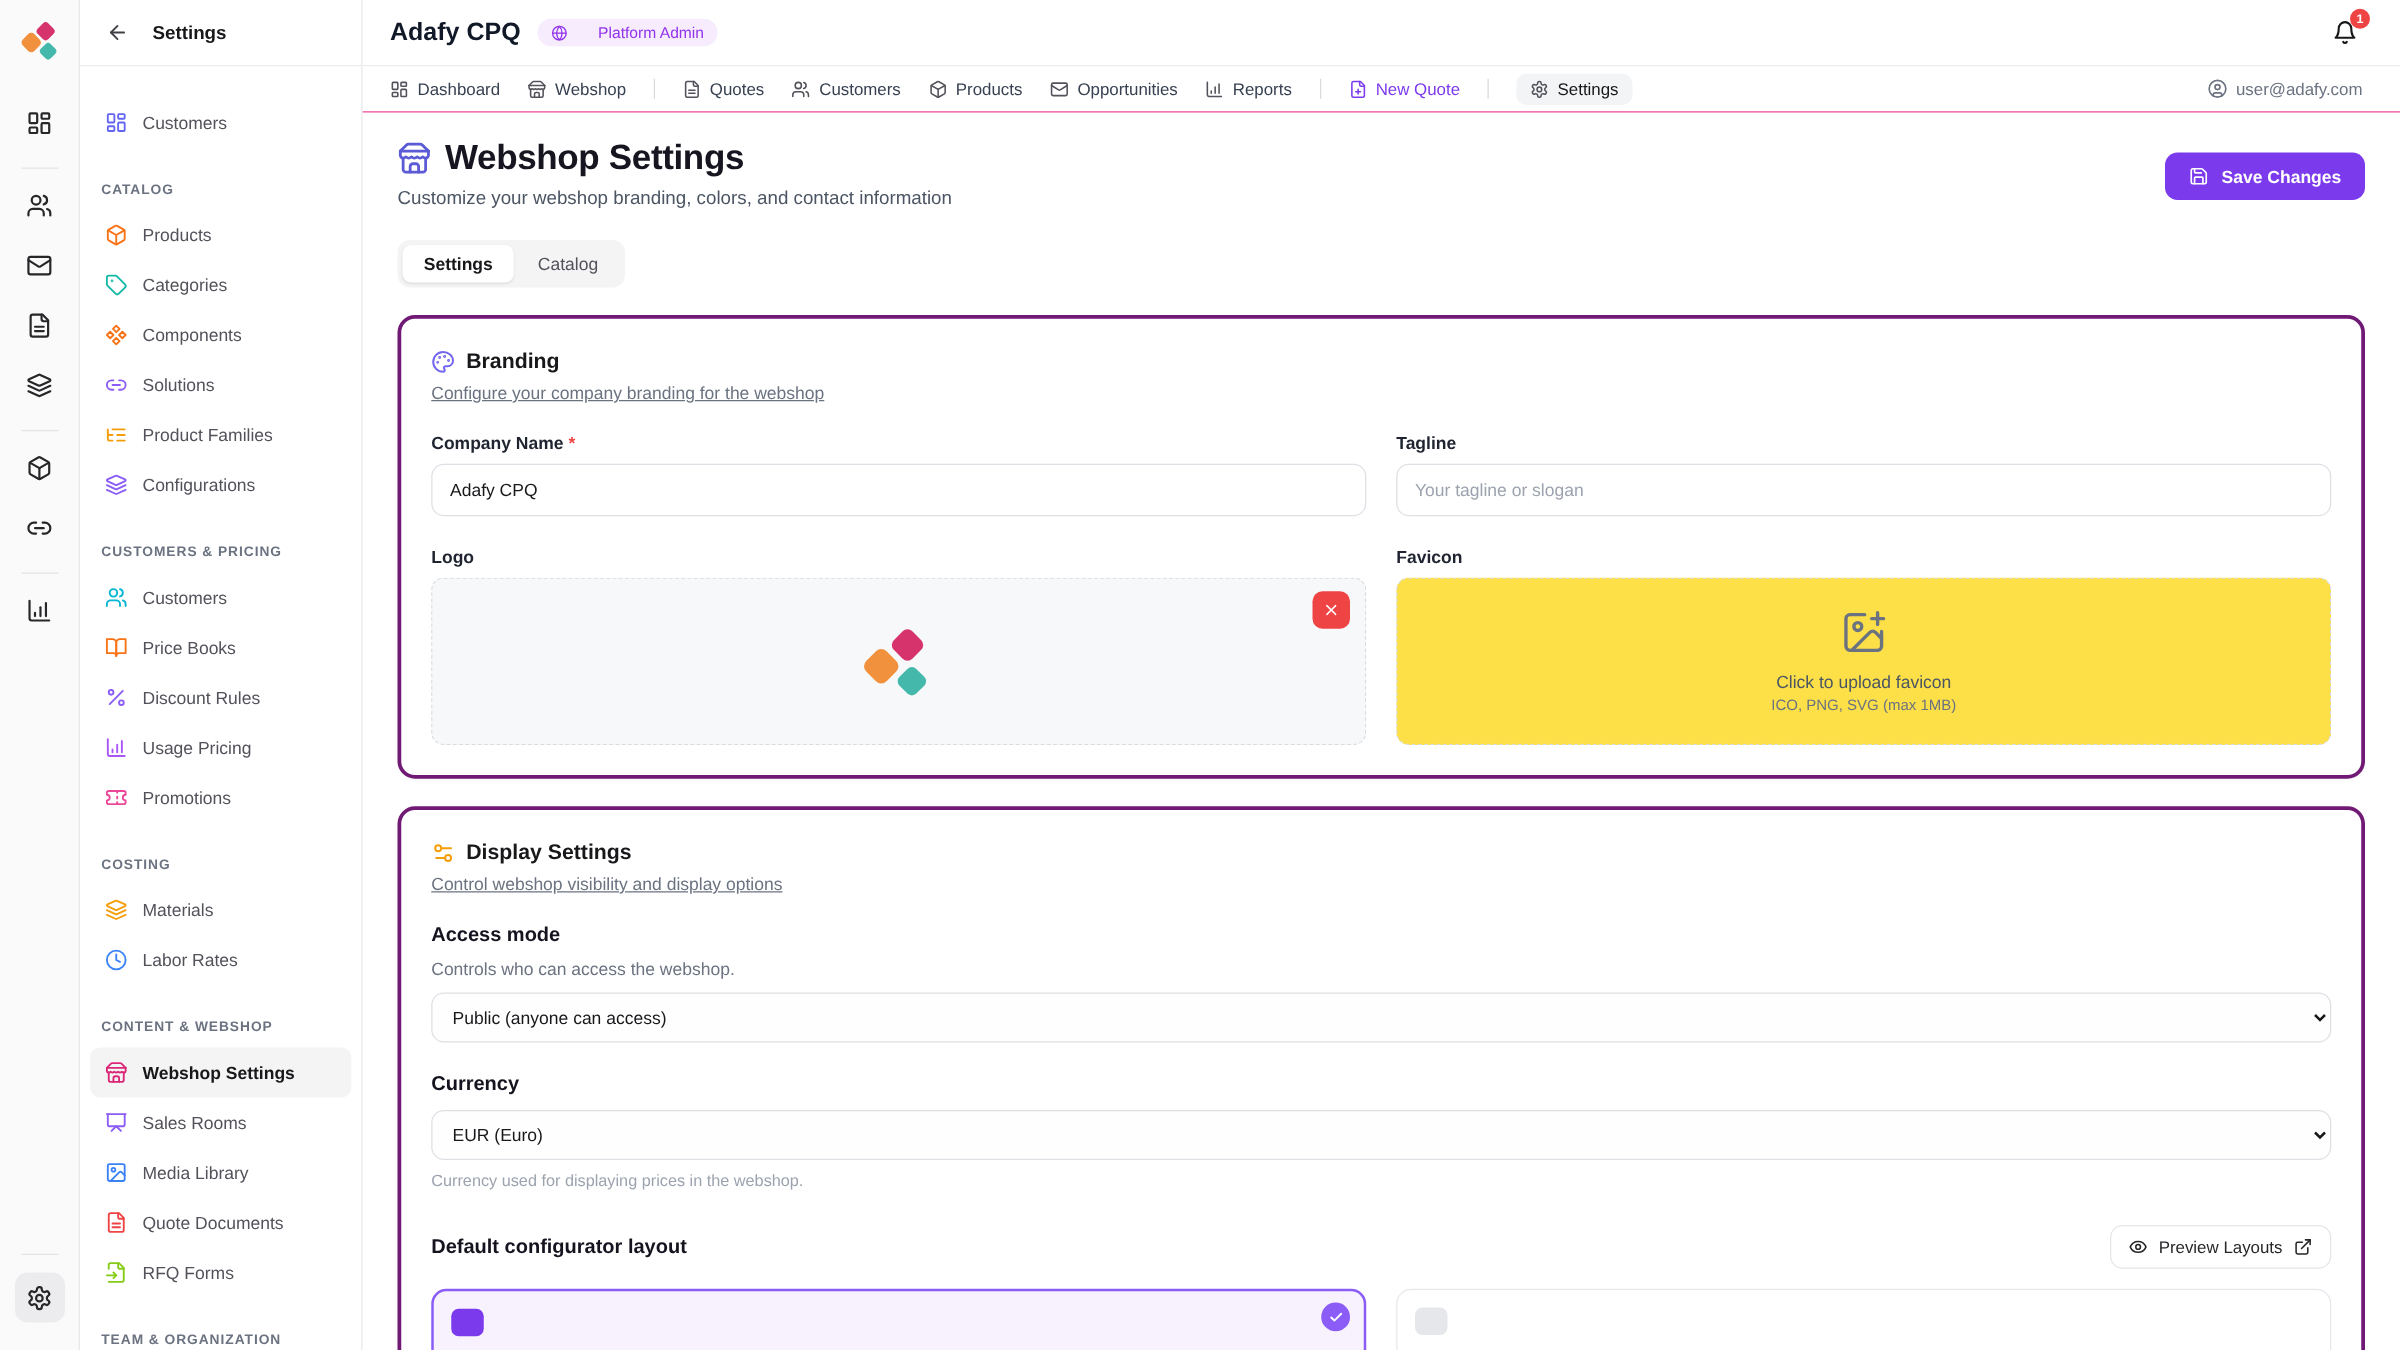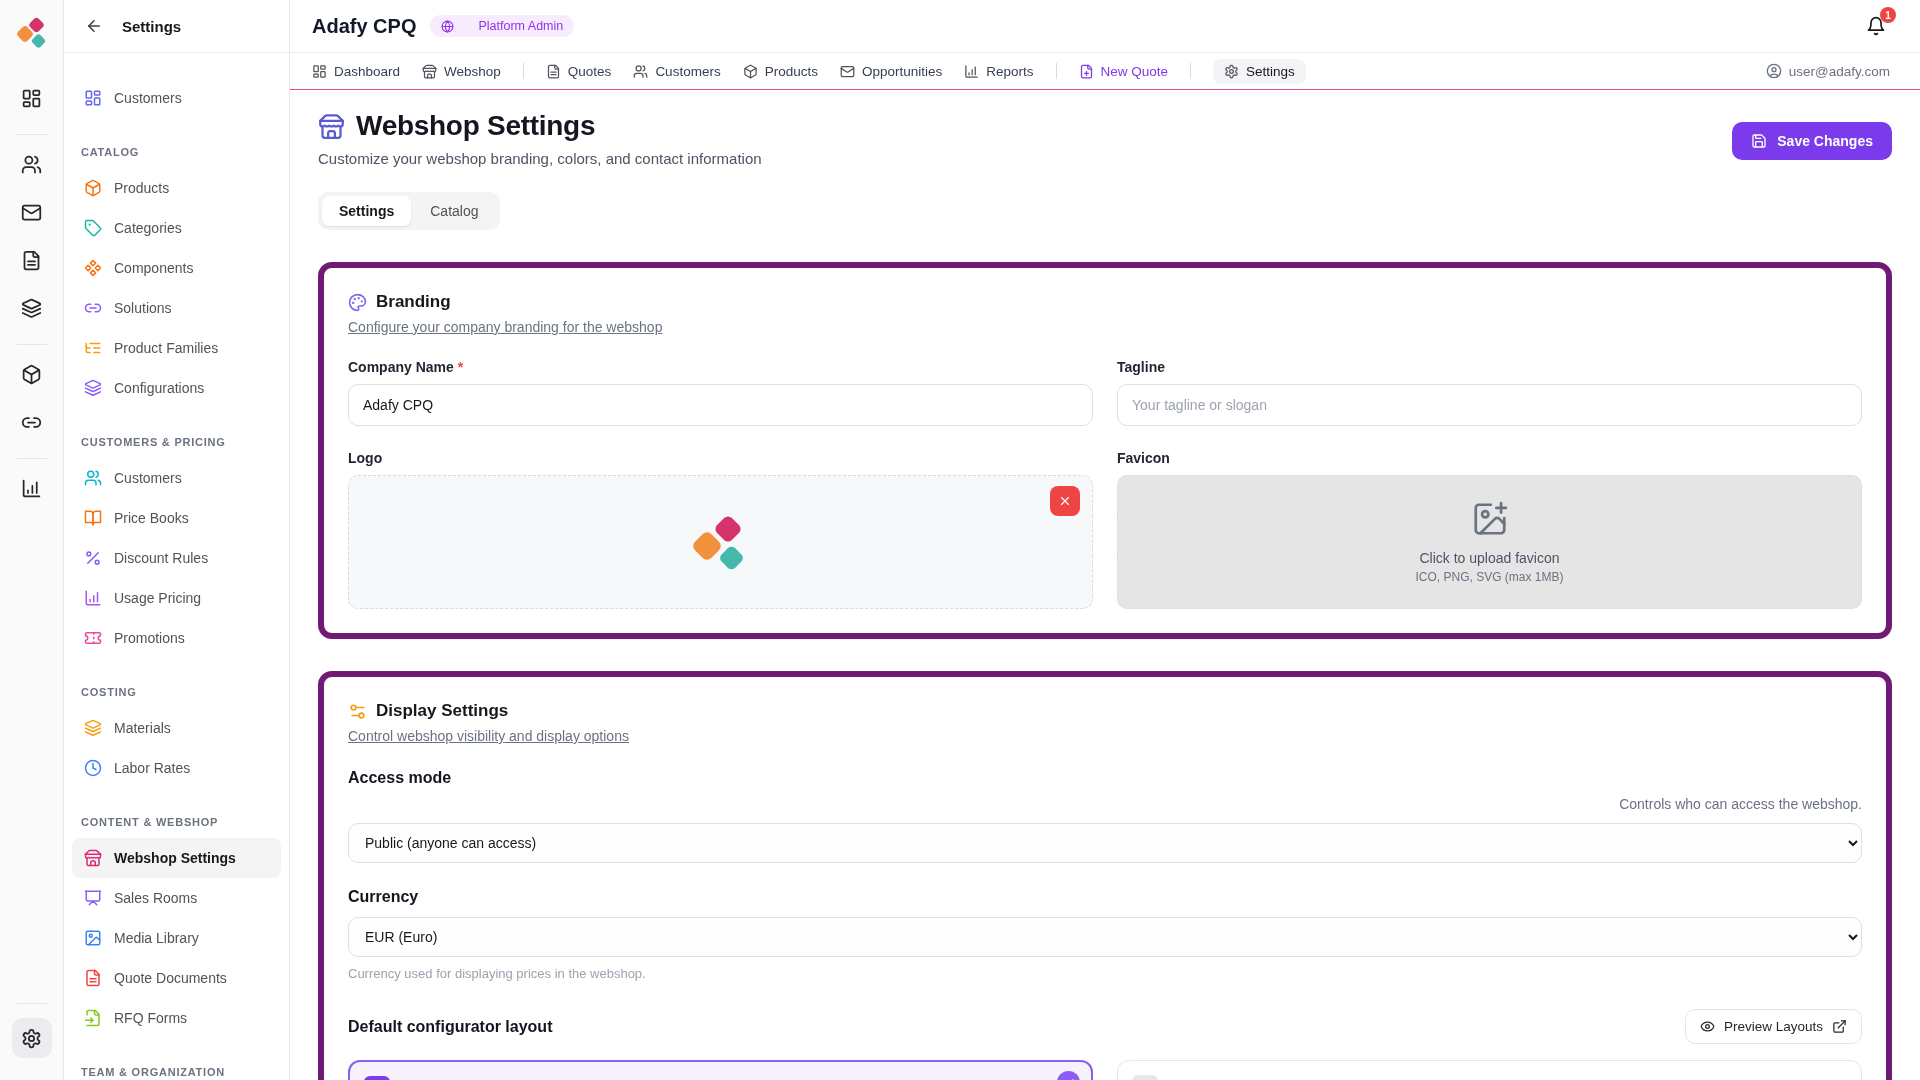--- a/index.html
+++ b/index.html
@@ -102,21 +102,21 @@
   }
   .save-btn svg { width:16px; height:16px; }
 
   .tabs {
     margin-top:25px; display:inline-flex; background:#f4f4f5; border-radius:10px; padding:4px; gap:2px;
   }
   .tab { font-size:14px; color:#52525b; padding:7px 17px; border-radius:7px; }
   .tab.active { background:#fff; color:#18181b; font-weight:600; box-shadow:0 1px 2px rgba(0,0,0,.09); }
 
   .card {
-    margin-top:32px; border:6px solid #701a75; border-radius:14px; background:#fff;
+    margin-top:22px; border:3px solid #701a75; border-radius:14px; background:#fff;
     box-shadow:0 1px 2px rgba(16,24,40,.04); padding:24px;
   }
   .card-title { display:flex; align-items:center; gap:9px; font-size:17px; font-weight:700; color:#18181b; }
   .card-icon svg { width:19px; height:19px; }
   .card-icon.purple { color:#7367f0; }
   .card-icon.orange { color:#f59e0b; }
   .card-sub { margin-top:7px; font-size:14px; color:#6b7280;text-decoration:underline; }
 
   .form-grid { margin-top:24px; display:grid; grid-template-columns:1fr 1fr; column-gap:24px; }
   .field-label { display:block; font-size:14px; font-weight:600; color:#1f2430; margin-bottom:9px; }
@@ -125,34 +125,34 @@
     width:100%; height:42px; border:1px solid #dde0e4; border-radius:10px;
     padding:0 14px; font-size:14px; color:#18181b; font-family:inherit; background:#fff; outline:none;
   }
   .text-input::placeholder { color:#9ca3af; }
 
   .upload-box {
     position:relative; height:134px; border:1.5px dashed #d8dbe0; border-radius:10px;
     display:flex; flex-direction:column; align-items:center; justify-content:center; cursor:pointer;
   }
   .logo-box { background:#f7f8f9; }
-  .favicon-box { background:#e5e5e5; }
+  .favicon-box { background:#fde047; }
   .logo-mark-large { width:76px; height:66px; }
   .remove-btn {
     position:absolute; top:10px; right:12px; width:30px; height:30px; border-radius:8px;
     background:#ef4444; color:#fff; display:flex; align-items:center; justify-content:center;
   }
   .remove-btn svg { width:14px; height:14px; }
   .upload-icon { color:#6b7280; }
   .upload-icon svg { width:38px; height:38px; stroke-width:1.7; }
   .upload-text { margin-top:12px; font-size:14px; font-weight:500; color:#4b5563; }
   .upload-hint { margin-top:4px; font-size:12px; color:#6b7280; }
 
   .sub-head { margin-top:25px; font-size:16px; font-weight:600; color:#16131f; }
-  .sub-desc { margin-top:9px; font-size:14px; color:#6b7280;text-align:right; }
+  .sub-desc { margin-top:9px; font-size:14px; color:#6b7280; }
   .select-input {
     margin-top:11px; width:100%; height:40px; border:1px solid #dde0e4; border-radius:10px;
     padding:0 12px; font-size:14px; color:#18181b; font-family:inherit; background:#fefefe;
   }
   .helper { margin-top:9px; font-size:13px; color:#9ca3af; }
 
   .layout-head { margin-top:28px; display:flex; align-items:center; }
   .preview-btn {
     margin-left:auto; display:flex; align-items:center; gap:9px; border:1px solid #e3e5e9;
     border-radius:10px; padding:9px 14px; font-size:13.5px; font-weight:500; color:#27272a; background:#fff;

